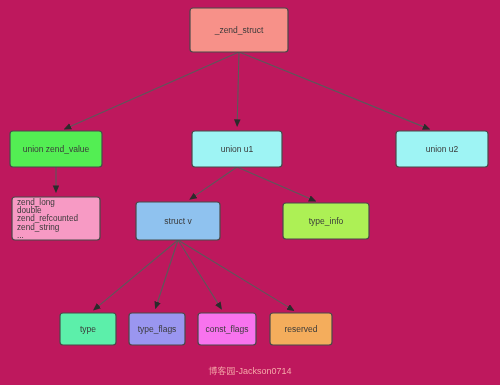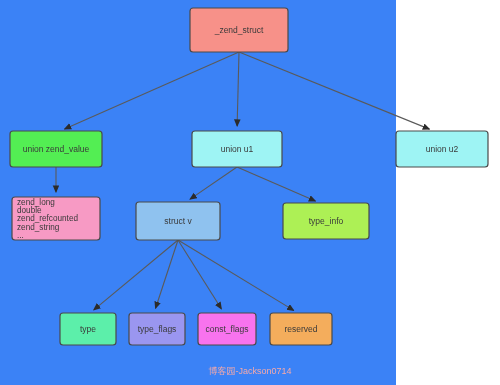--- a/index.html
+++ b/index.html
@@ -8,23 +8,23 @@
     background: #ffffff;
   }
   body {
     width: 500px;
     height: 385px;
     overflow: hidden;
     font-family: "Liberation Sans", sans-serif;
   }
   #diagram-root {
     position: relative;
-    width: 396px;
+    width: 500px;
     height: 385px;
-    background: #3b82f6;
+    background: #be185d;
   }
   svg.canvas {
     position: absolute;
     top: 0;
     left: 0;
     width: 500px;
     height: 385px;
     display: block;
   }
   .node-rect {

